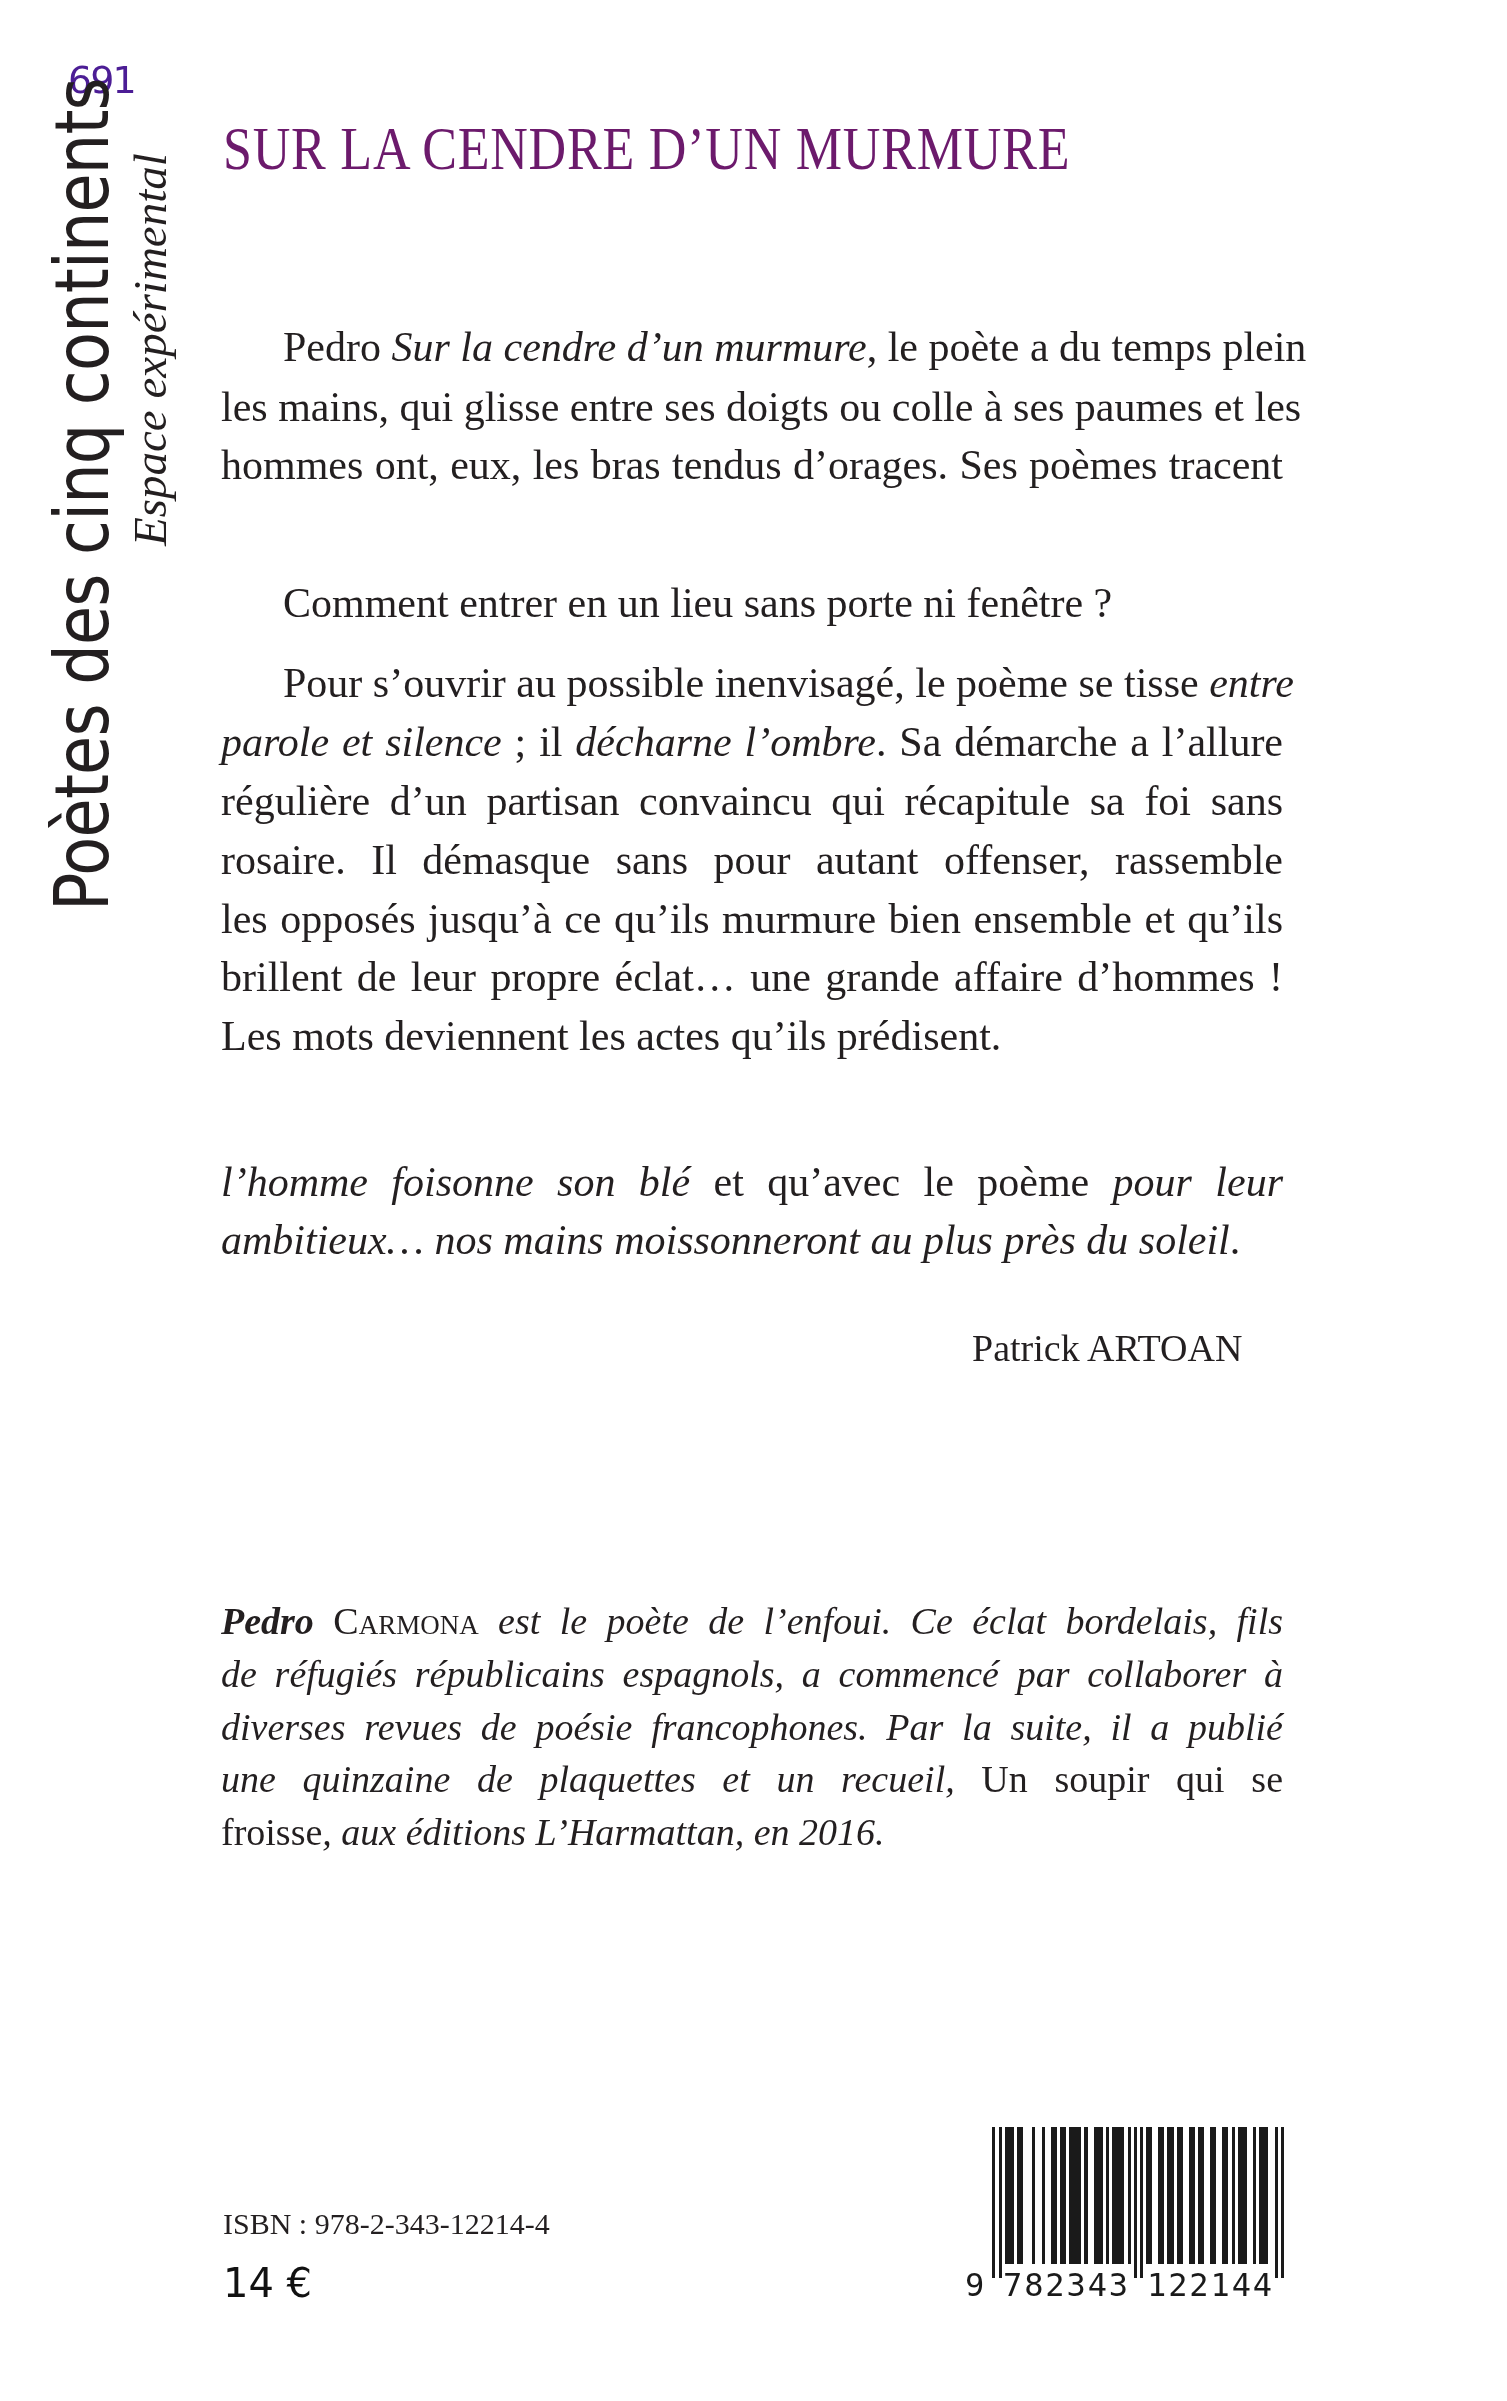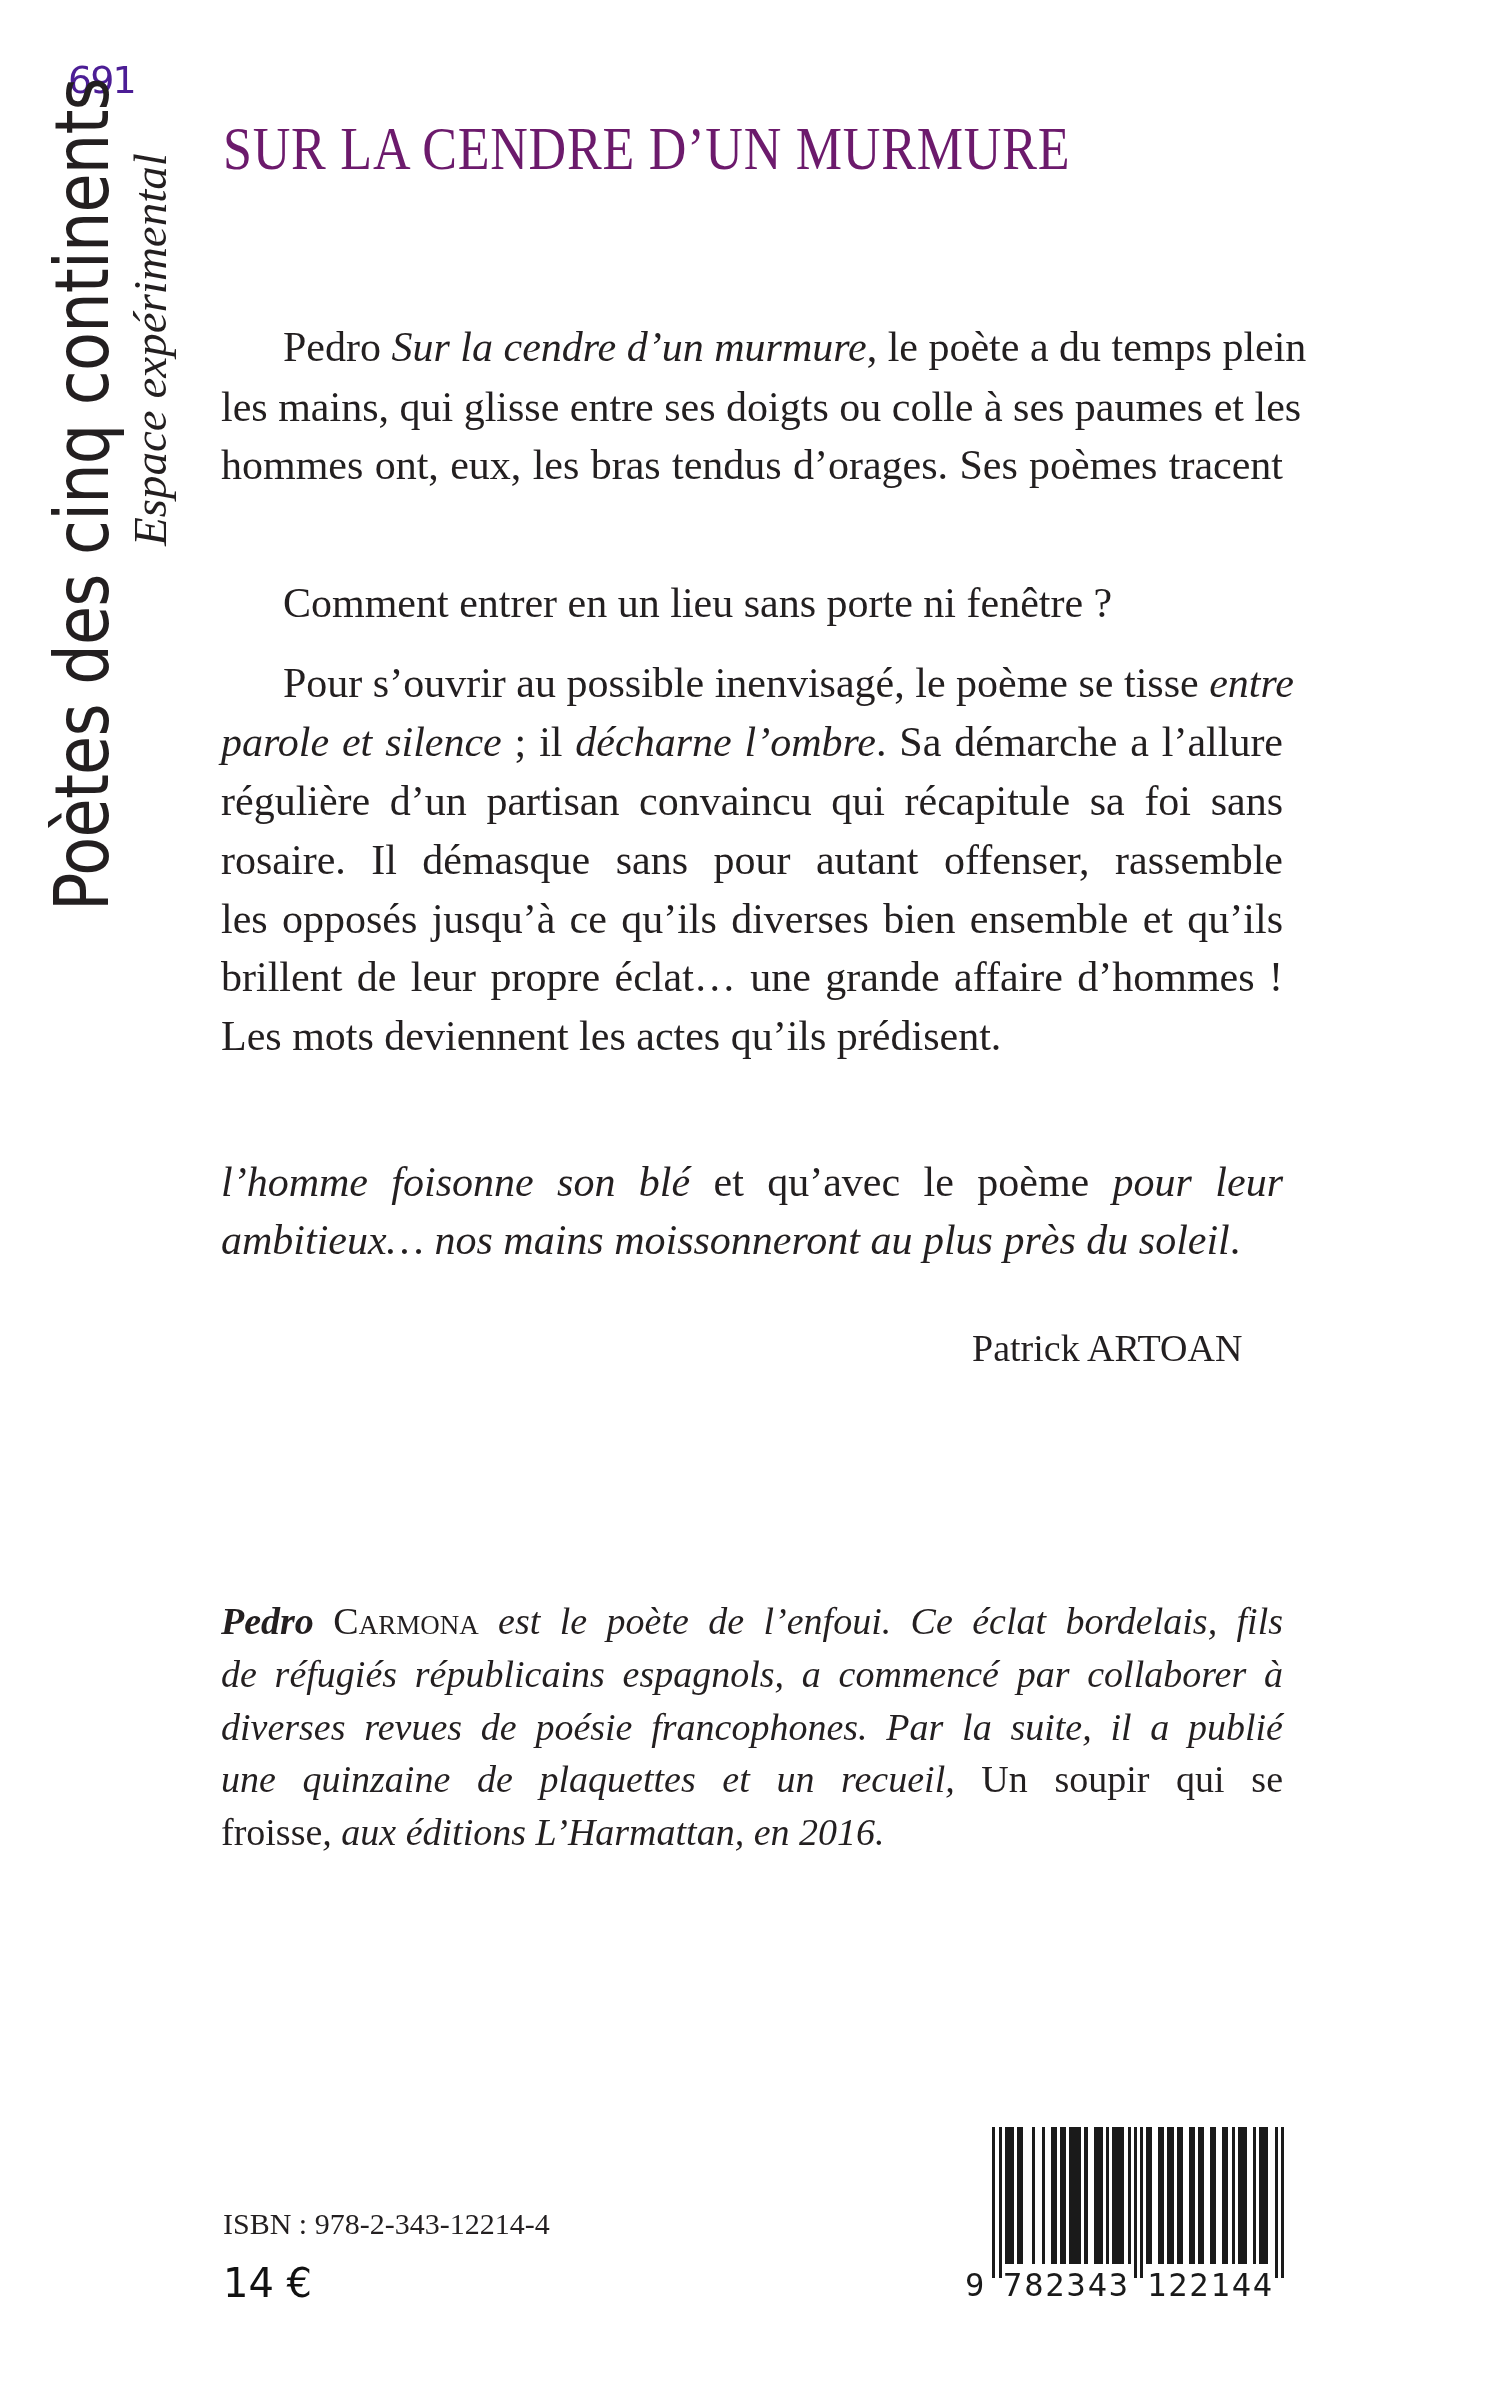--- a/index.html
+++ b/index.html
@@ -77,21 +77,21 @@
     </div>
   <div class="line j" style="top:378px;"><span>les mains, qui glisse entre ses doigts ou colle à ses paumes et les</span></div>
   <div class="line j" style="top:436px;"><span>hommes ont, eux, les bras tendus d’orages. Ses poèmes tracent</span></div>
 
   <div class="line ind" style="top:574px;"><span>Comment entrer en un lieu sans porte ni fenêtre ?</span></div>
 
   <div class="line j ind" style="top:654px;"><span>Pour s’ouvrir au possible inenvisagé, le poème se tisse </span><em>entre</em></div>
   <div class="line j" style="top:713px;"><em>parole et silence</em><span> ; il  </span><em>décharne l’ombre</em><span>. Sa démarche a l’allure</span></div>
   <div class="line j" style="top:772px;"><span>régulière d’un partisan convaincu qui récapitule sa foi sans</span></div>
   <div class="line j" style="top:831px;"><span>rosaire. Il démasque sans pour autant  offenser, rassemble</span></div>
-  <div class="line j" style="top:890px;"><span>les opposés jusqu’à ce qu’ils diverses bien ensemble et qu’ils</span></div>
+  <div class="line j" style="top:890px;"><span>les opposés jusqu’à ce qu’ils murmure bien ensemble et qu’ils</span></div>
   <div class="line j" style="top:948px;"><span>brillent de leur propre éclat… une grande affaire d’hommes !</span></div>
   <div class="line" style="top:1007px;"><span>Les mots deviennent les actes qu’ils prédisent.</span></div>
 
   <div class="line j" style="top:1153px;"><em>l’homme foisonne son blé</em><span> et qu’avec le poème </span><em>pour leur</em></div>
   <div class="line" style="top:1211px;"><em>ambitieux… nos mains moissonneront au plus près du soleil</em><span>.</span></div>
 </div>
 
 <div class="abs signature">Patrick ARTOAN</div>
 
 <div class="abs col bio" style="top:0;height:1893px;">

